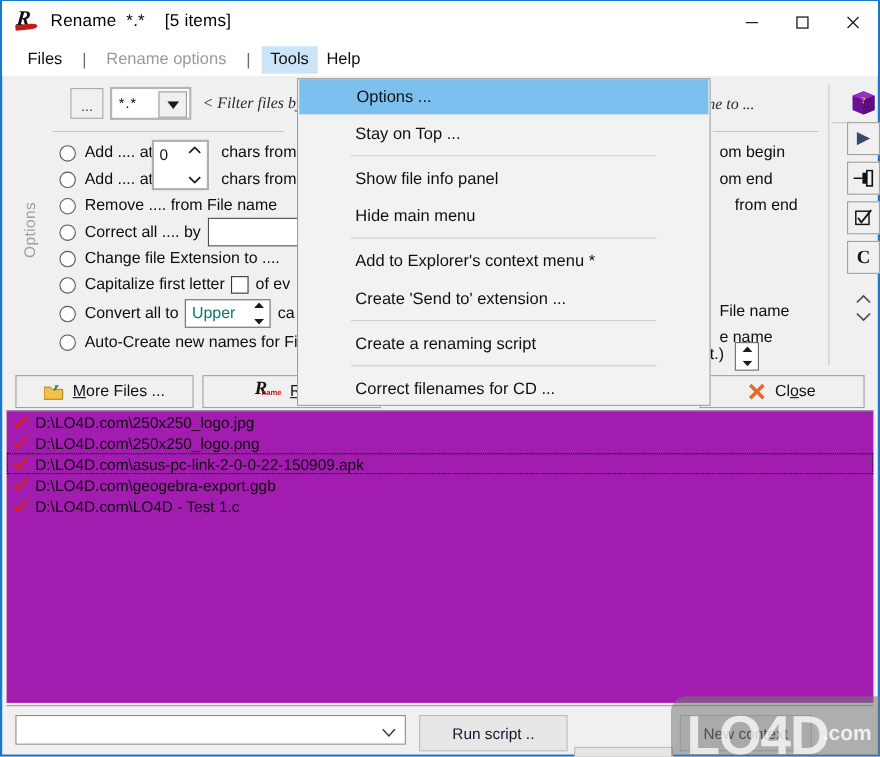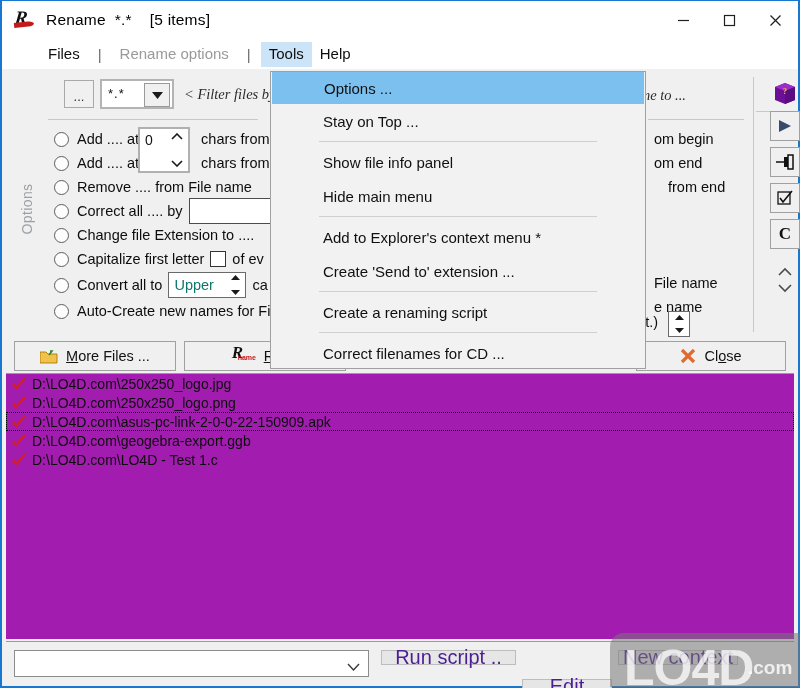--- a/index.html
+++ b/index.html
@@ -66,21 +66,21 @@
     background: #ffffff;
   }
   .win-btn svg { display:block; }
 
   
   .menubar {
     position: absolute; left: 0; top: 38px;
     width: 796px; height: 30px;
     background: #ffffff;
     display: flex; align-items: center;
-    padding-left: 38px;
+    padding-left: 15px;
     box-sizing: border-box;
   }
   .menu-item {
     font-size: 15px;
     color: #0d0d0d;
     padding: 3px 8px 4px 8px;
     line-height: 18px;
     white-space: nowrap;
   }
   .menu-item.dim { color: #9a9a9a; }
@@ -353,26 +353,26 @@
     background: #ffffff;
     box-sizing: border-box;
     position: absolute;
   }
   .script-combo .chev {
     position: absolute; right: 8px; top: 6px;
     color: #444;
   }
   .sbtn {
     position: absolute; top: 8px;
-    height: 15px;
+    height: 33px;
     border: 1px solid #bdbdbd;
     background: #e6e6e6;
-    color: #4c1d95;
+    color: #0f172a;
     display: flex; align-items: center; justify-content: center;
-    font-size: 20px;
+    font-size: 14px;
     box-sizing: border-box;
   }
 
   
   .dropdown {
     position: absolute;
     left: 268px; top: 70px;
     width: 376px; height: 298px;
     background: #f2f2f2;
     border: 1px solid #a0a0a0;

